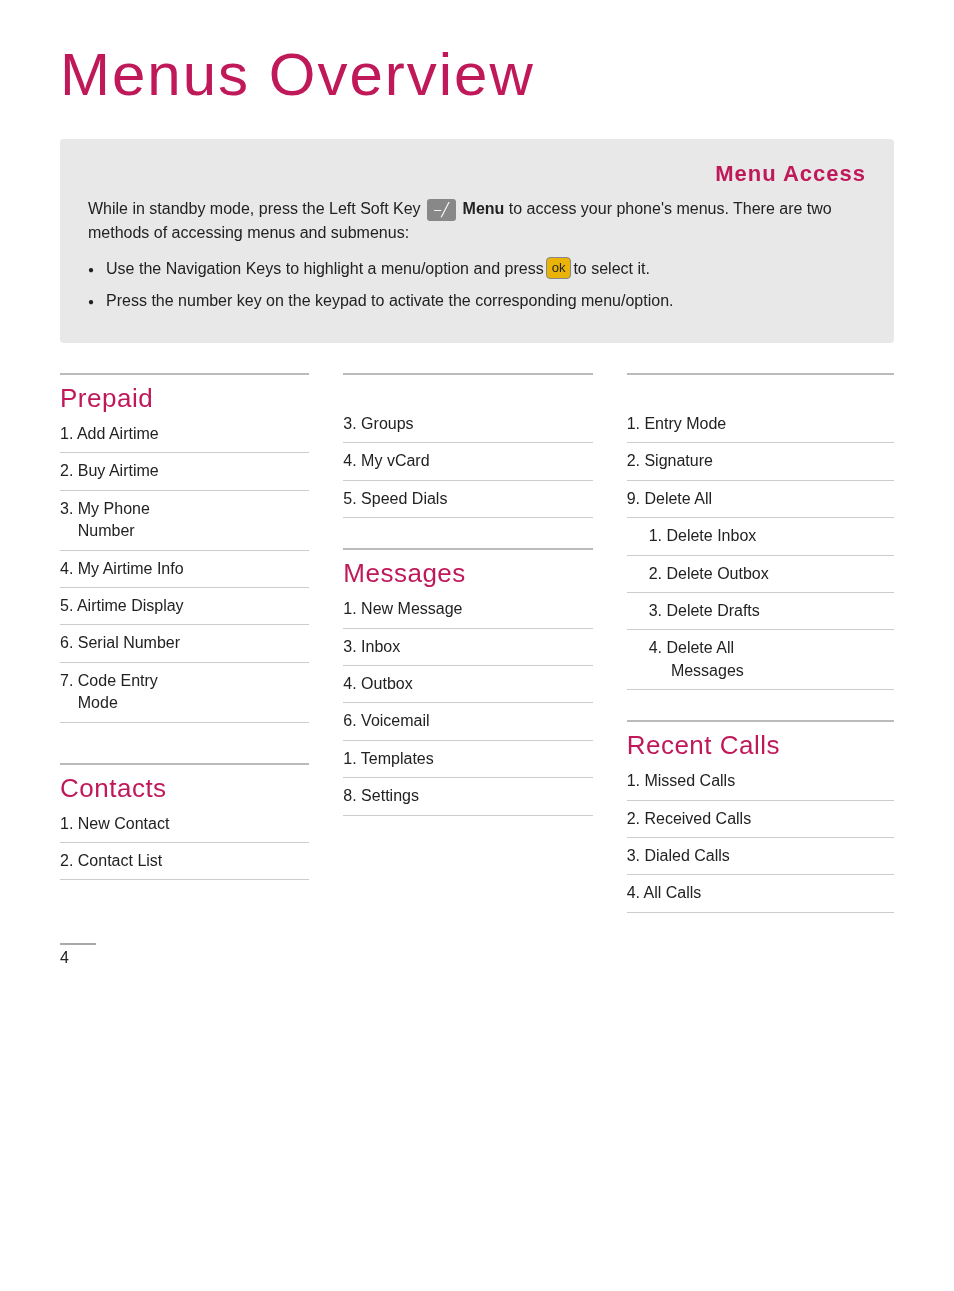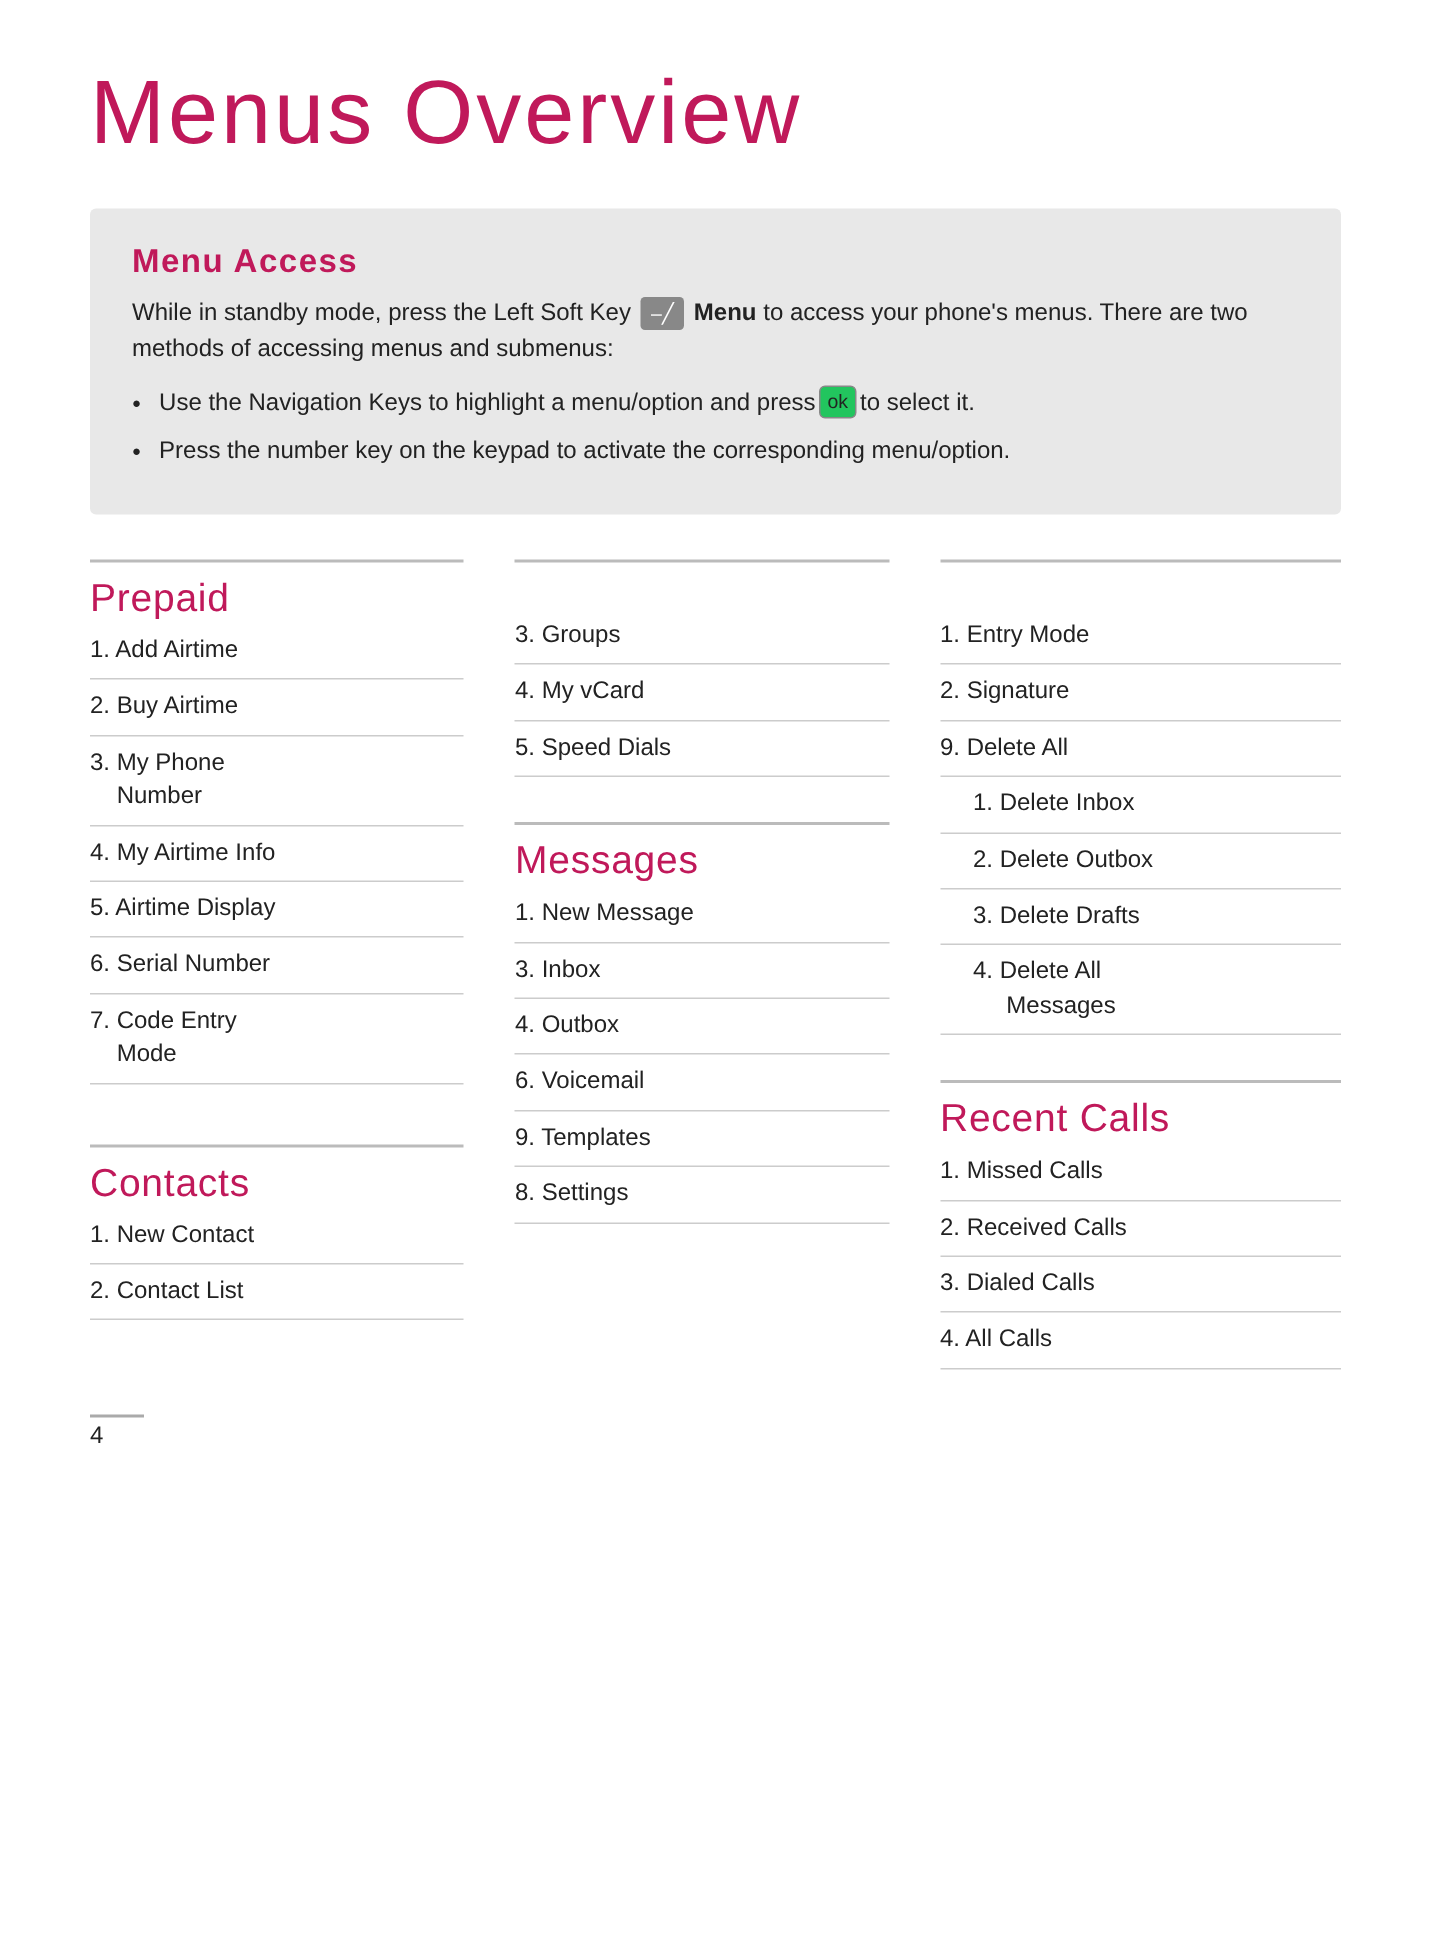--- a/index.html
+++ b/index.html
@@ -24,34 +24,35 @@
       border-radius: 4px;
       padding: 22px 28px 22px 28px;
       margin-bottom: 30px;
     }
     .menu-access-title {
       font-size: 22px;
       color: #c0195a;
       font-weight: bold;
       margin-bottom: 10px;
       letter-spacing: 1px;
+      text-align: right;
     }
     .menu-access-desc {
       font-size: 16px;
       color: #222;
       margin-bottom: 12px;
       line-height: 1.5;
     }
     .ok-key {
       display: inline-block;
       border: 1.5px solid #888;
       border-radius: 4px;
       padding: 0 5px;
       font-size: 13px;
-      background: #22c55e;
+      background: #eab308;
       vertical-align: middle;
       margin: 0 2px;
     }
     .soft-key {
       display: inline-block;
       background: #888;
       color: #fff;
       border-radius: 3px;
       padding: 1px 7px;
       font-size: 13px;
@@ -160,21 +161,21 @@
     <div class="menu-item">3. Groups</div>
     <div class="menu-item">4. My vCard</div>
     <div class="menu-item">5. Speed Dials</div>
 
     <div style="margin-top:30px;">
       <div class="section-title">Messages</div>
       <div class="menu-item">1. New Message</div>
       <div class="menu-item">3. Inbox</div>
       <div class="menu-item">4. Outbox</div>
       <div class="menu-item">6. Voicemail</div>
-      <div class="menu-item">9. Templates</div>
+      <div class="menu-item">1. Templates</div>
       <div class="menu-item">8. Settings</div>
     </div>
   </div>
 
   <div class="menu-col">
     <div class="section-title" style="color:#222; font-size:18px; border-top-color:#bbb;">&nbsp;</div>
     <div class="menu-item">1. Entry Mode</div>
     <div class="menu-item">2. Signature</div>
     <div class="menu-item">9. Delete All</div>
     <div class="menu-item sub">1. Delete Inbox</div>

